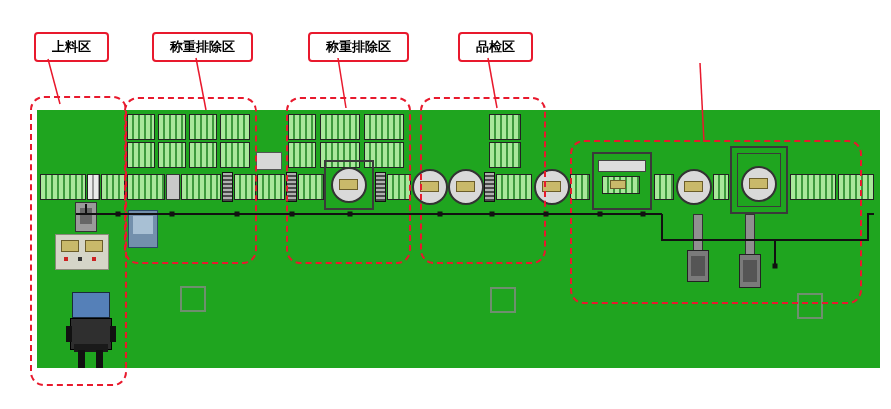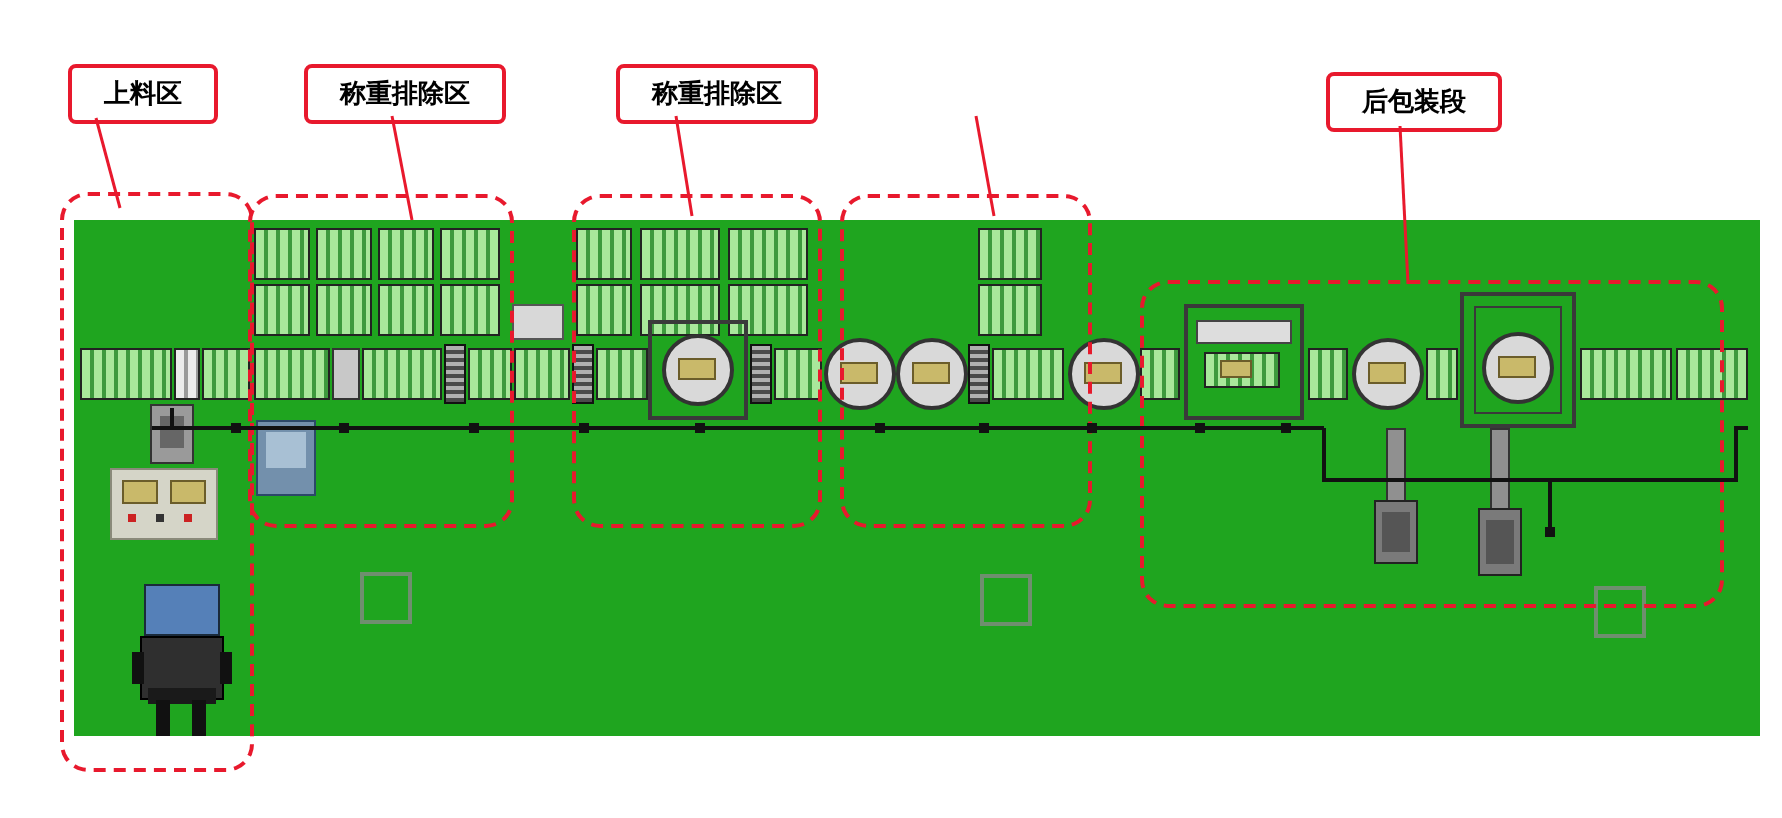--- a/index.html
+++ b/index.html
@@ -136,21 +136,21 @@
 
   <div class="zone" style="left:30px;top:96px;width:97px;height:290px;"></div>
   <div class="zone" style="left:124px;top:97px;width:133px;height:167px;"></div>
   <div class="zone" style="left:286px;top:97px;width:125px;height:167px;"></div>
   <div class="zone" style="left:420px;top:97px;width:126px;height:167px;"></div>
   <div class="zone" style="left:570px;top:140px;width:292px;height:164px;"></div>
 
   <div class="zone-label" style="left:34px;top:32px;">上料区</div>
   <div class="zone-label" style="left:152px;top:32px;">称重排除区</div>
   <div class="zone-label" style="left:308px;top:32px;">称重排除区</div>
-  <div class="zone-label" style="left:663px;top:36px;">后包装段</div>
+  <div class="zone-label" style="left:458px;top:32px;">品检区</div>
 
   <svg class="overlay" width="891" height="409">
     <g style="stroke:var(--zone,#E8192D);stroke-width:1.5;fill:none;">
       <path d="M48,59 L60,104"></path>
       <path d="M196,58 L206,110"></path>
       <path d="M338,58 L346,108"></path>
       <path d="M488,58 L497,108"></path>
       <path d="M700,63 L704,142"></path>
     </g>
     <g style="stroke:#111;stroke-width:2;fill:none;">

